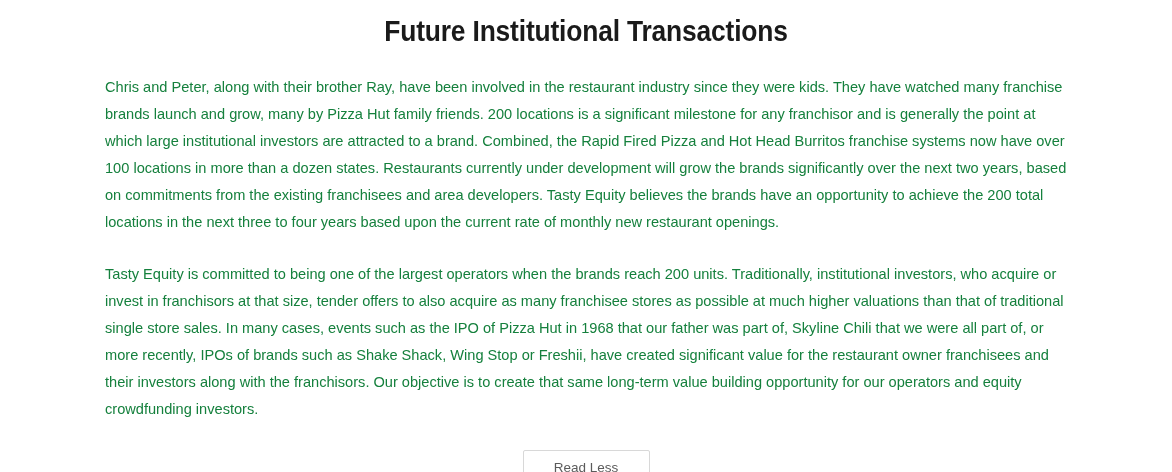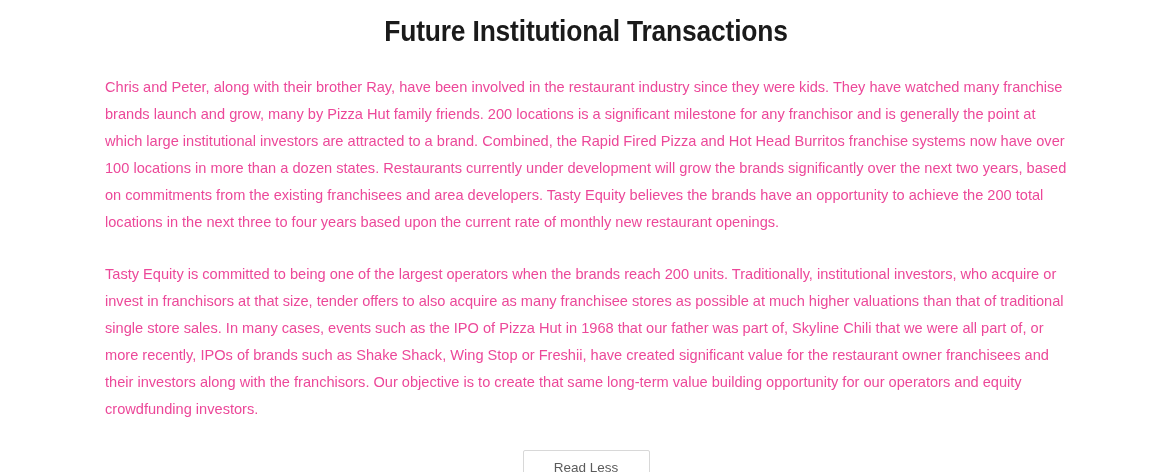--- a/index.html
+++ b/index.html
@@ -34,21 +34,21 @@
   }
   .content {
     width: 962px;
     margin: 0 auto;
     padding-top: 24px;
   }
   .content p {
     margin: 0 0 25px 0;
     font-size: 14.6px;
     line-height: 27px;
-    color: #ec4899;
+    color: #15803d;
     text-align: left;
   }
   .content p:last-of-type {
     margin-bottom: 3px;
   }
   .button-row {
     width: 100%;
     text-align: center;
     margin-top: 27px;
   }

